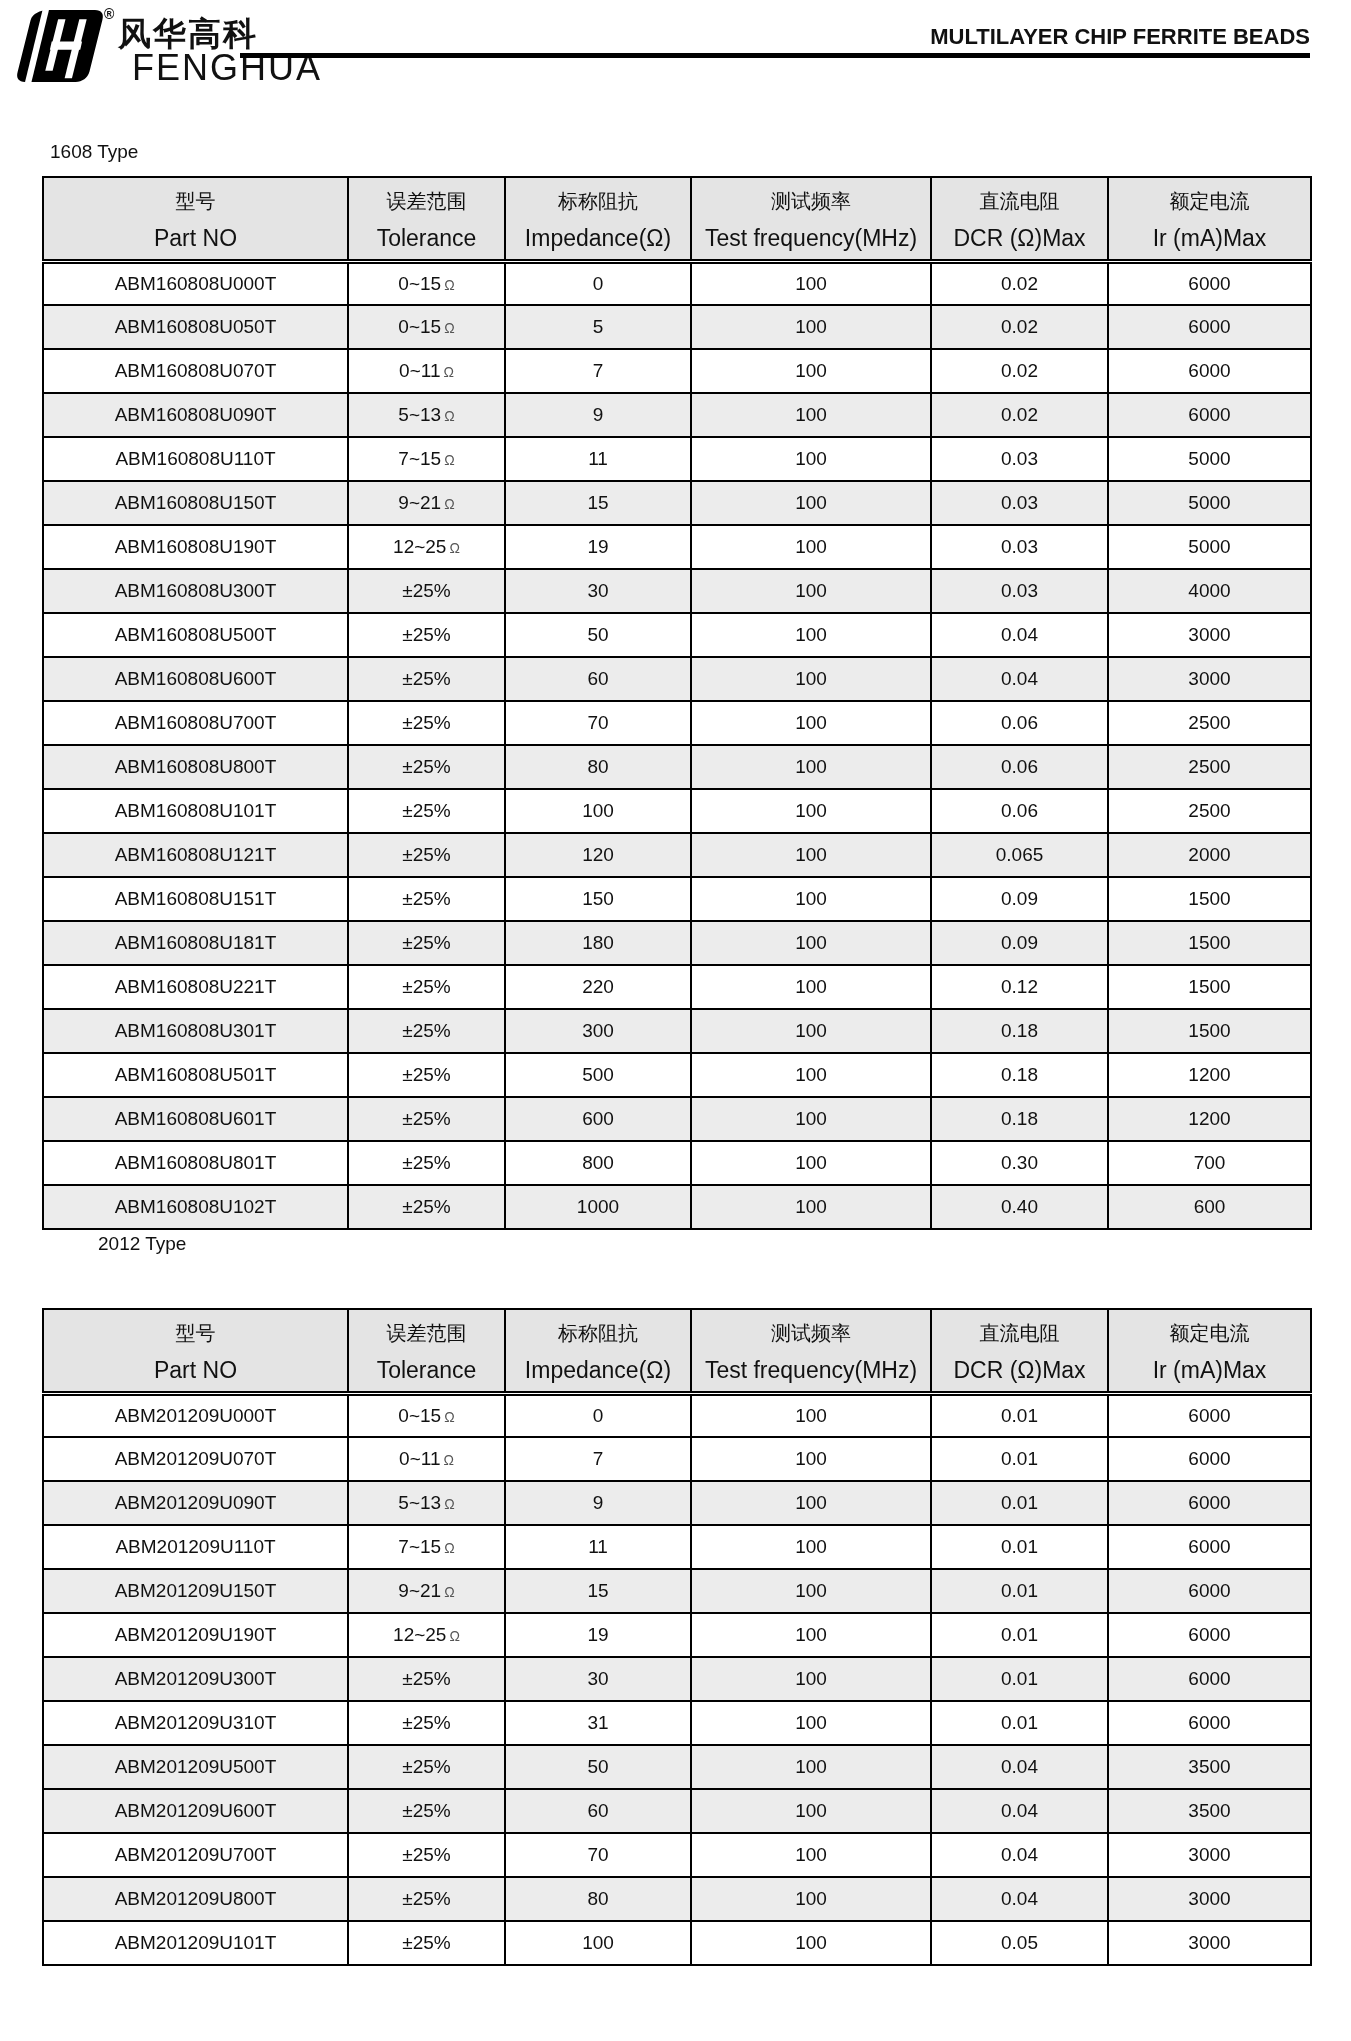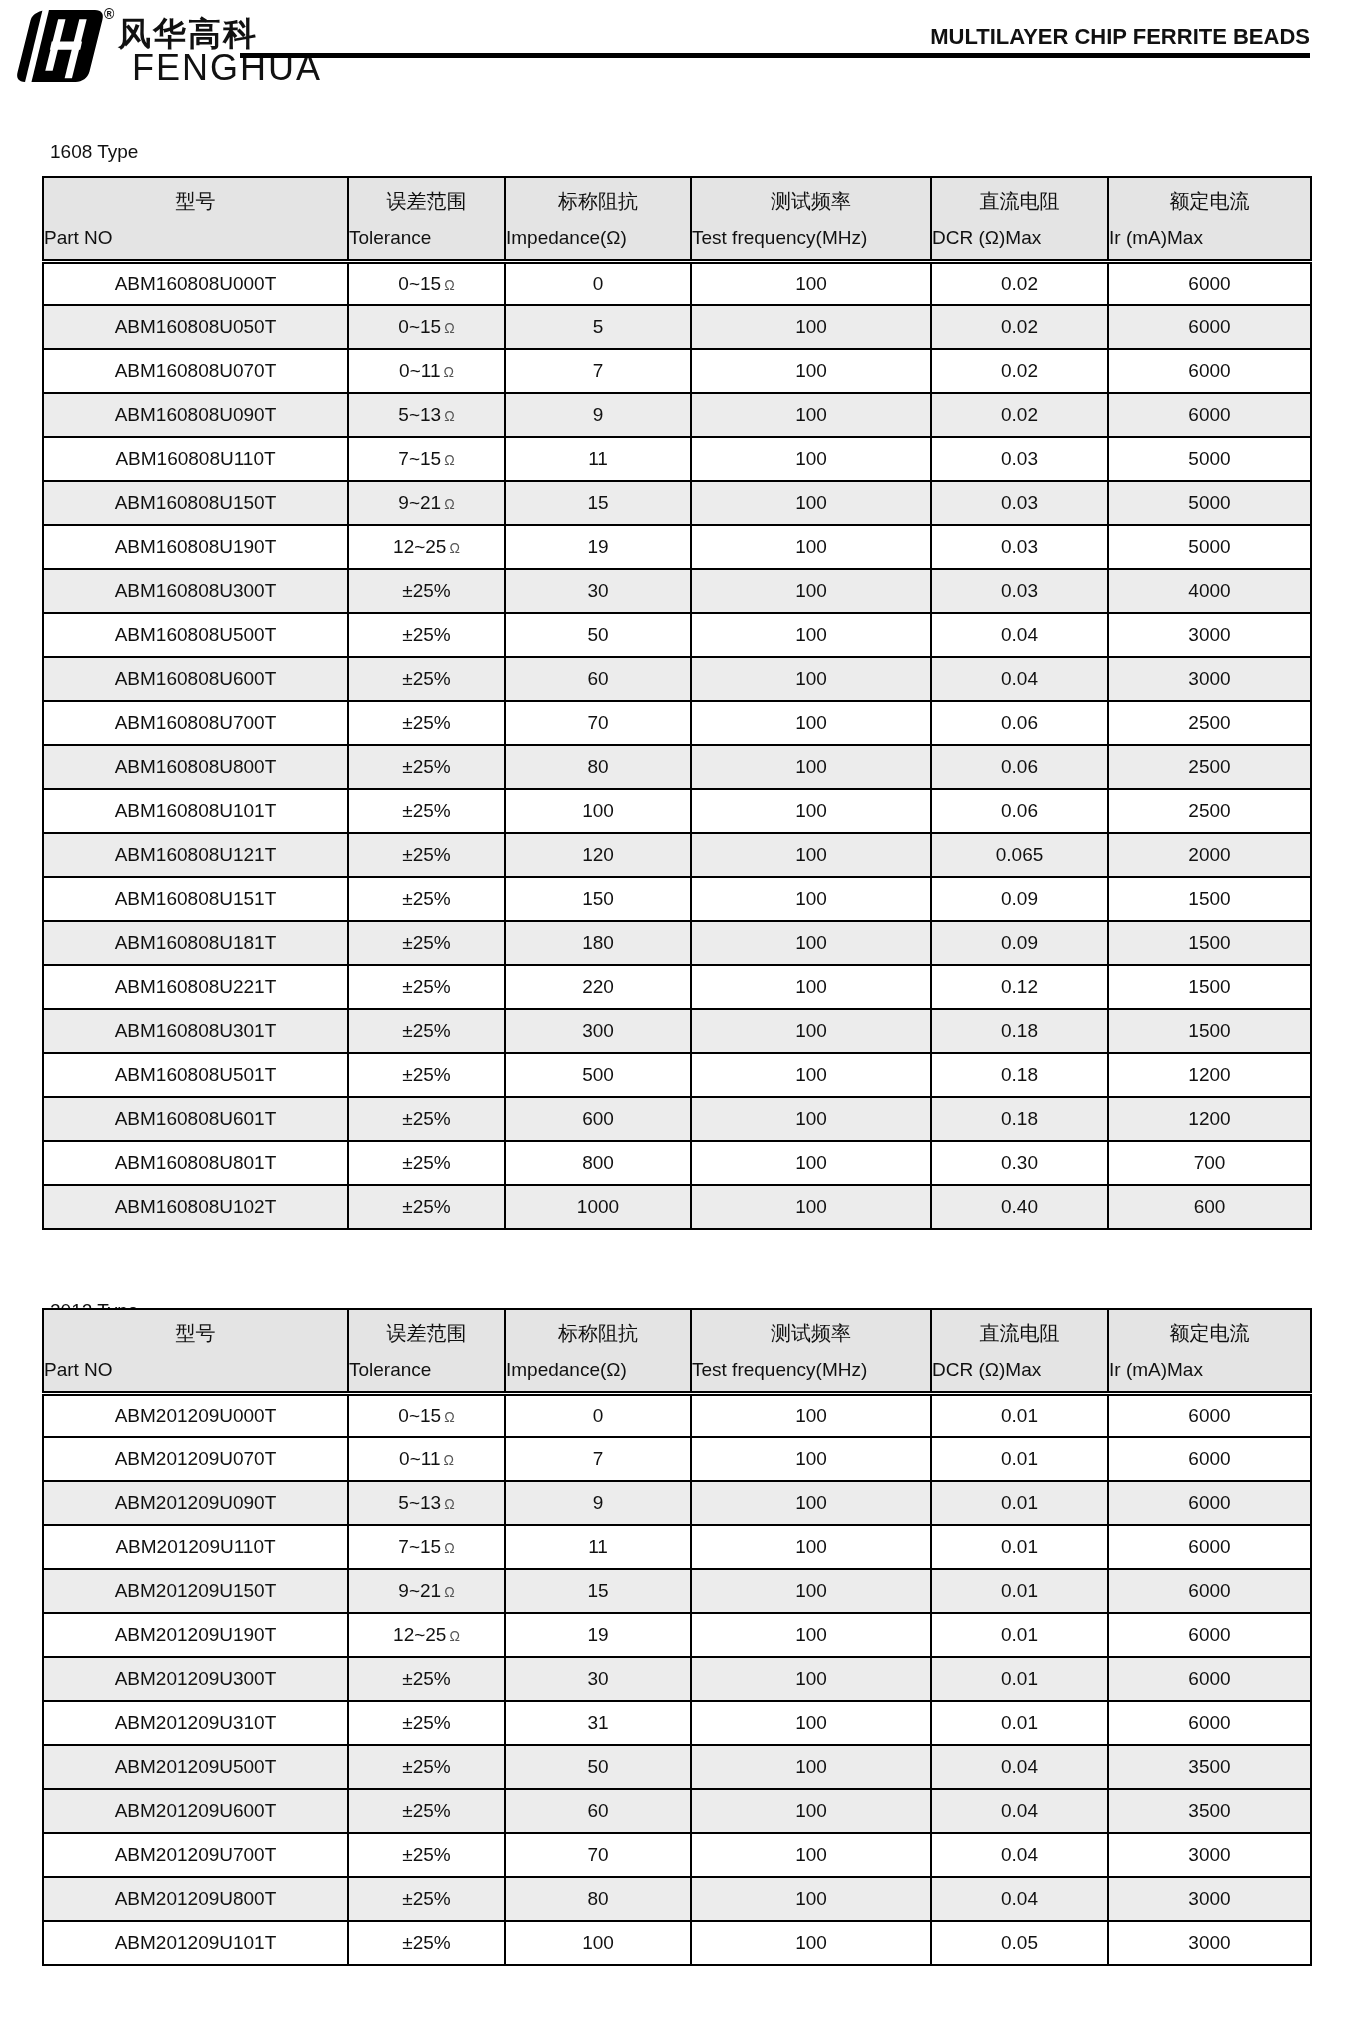--- a/index.html
+++ b/index.html
@@ -32,21 +32,21 @@
     font-size:22px;font-weight:bold;letter-spacing:0px;
   }
   .header-rule{
     position:absolute;left:240px;right:41px;top:53px;height:5px;
     background:var(--border);
   }
 
   
   .section-label{position:absolute;left:50px;font-size:19px;}
   .section-label.s1{top:141px;}
-  .section-label.s2{top:1300px;}
+  .section-label.s2{top:1233px;margin-left:48px;}
 
   
   table.spec{
     position:absolute;left:42px;width:1268px;
     border-collapse:collapse;
     table-layout:fixed;
     font-size:19px;
   }
   table.spec.t1{top:176px;}
   table.spec.t2{top:1308px;}
@@ -54,21 +54,21 @@
   table.spec{border-width:2px;border-radius:14px;}
   col.c1{width:305px;} col.c2{width:157px;} col.c3{width:186px;}
   col.c4{width:240px;} col.c5{width:177px;} col.c6{width:203px;}
   table.spec thead tr{background:var(--header_fill);}
   table.spec th{
     height:84px;font-weight:normal;vertical-align:top;
     border-bottom:5px double var(--border);
     padding:0;
   }
   table.spec th .h-zh{margin-top:11px;font-size:20px;line-height:24px;text-align:center;}
-  table.spec th .h-en{margin-top:14px;font-size:19px;line-height:22px;text-align:left;}
+  table.spec th .h-en{margin-top:14px;font-size:23px;line-height:22px;text-align:center;}
   table.spec td{
     height:44px;text-align:center;vertical-align:middle;
     padding:0 4px;white-space:nowrap;
   }
   table.spec tbody tr{background:#ffffff;padding-left:21px;}
   table.spec tbody tr.shade{background:var(--row_fill);}
   .ohm{font-size:14px;color:#555;margin-left:3px;}
 </style>
 </head>
 <body>

